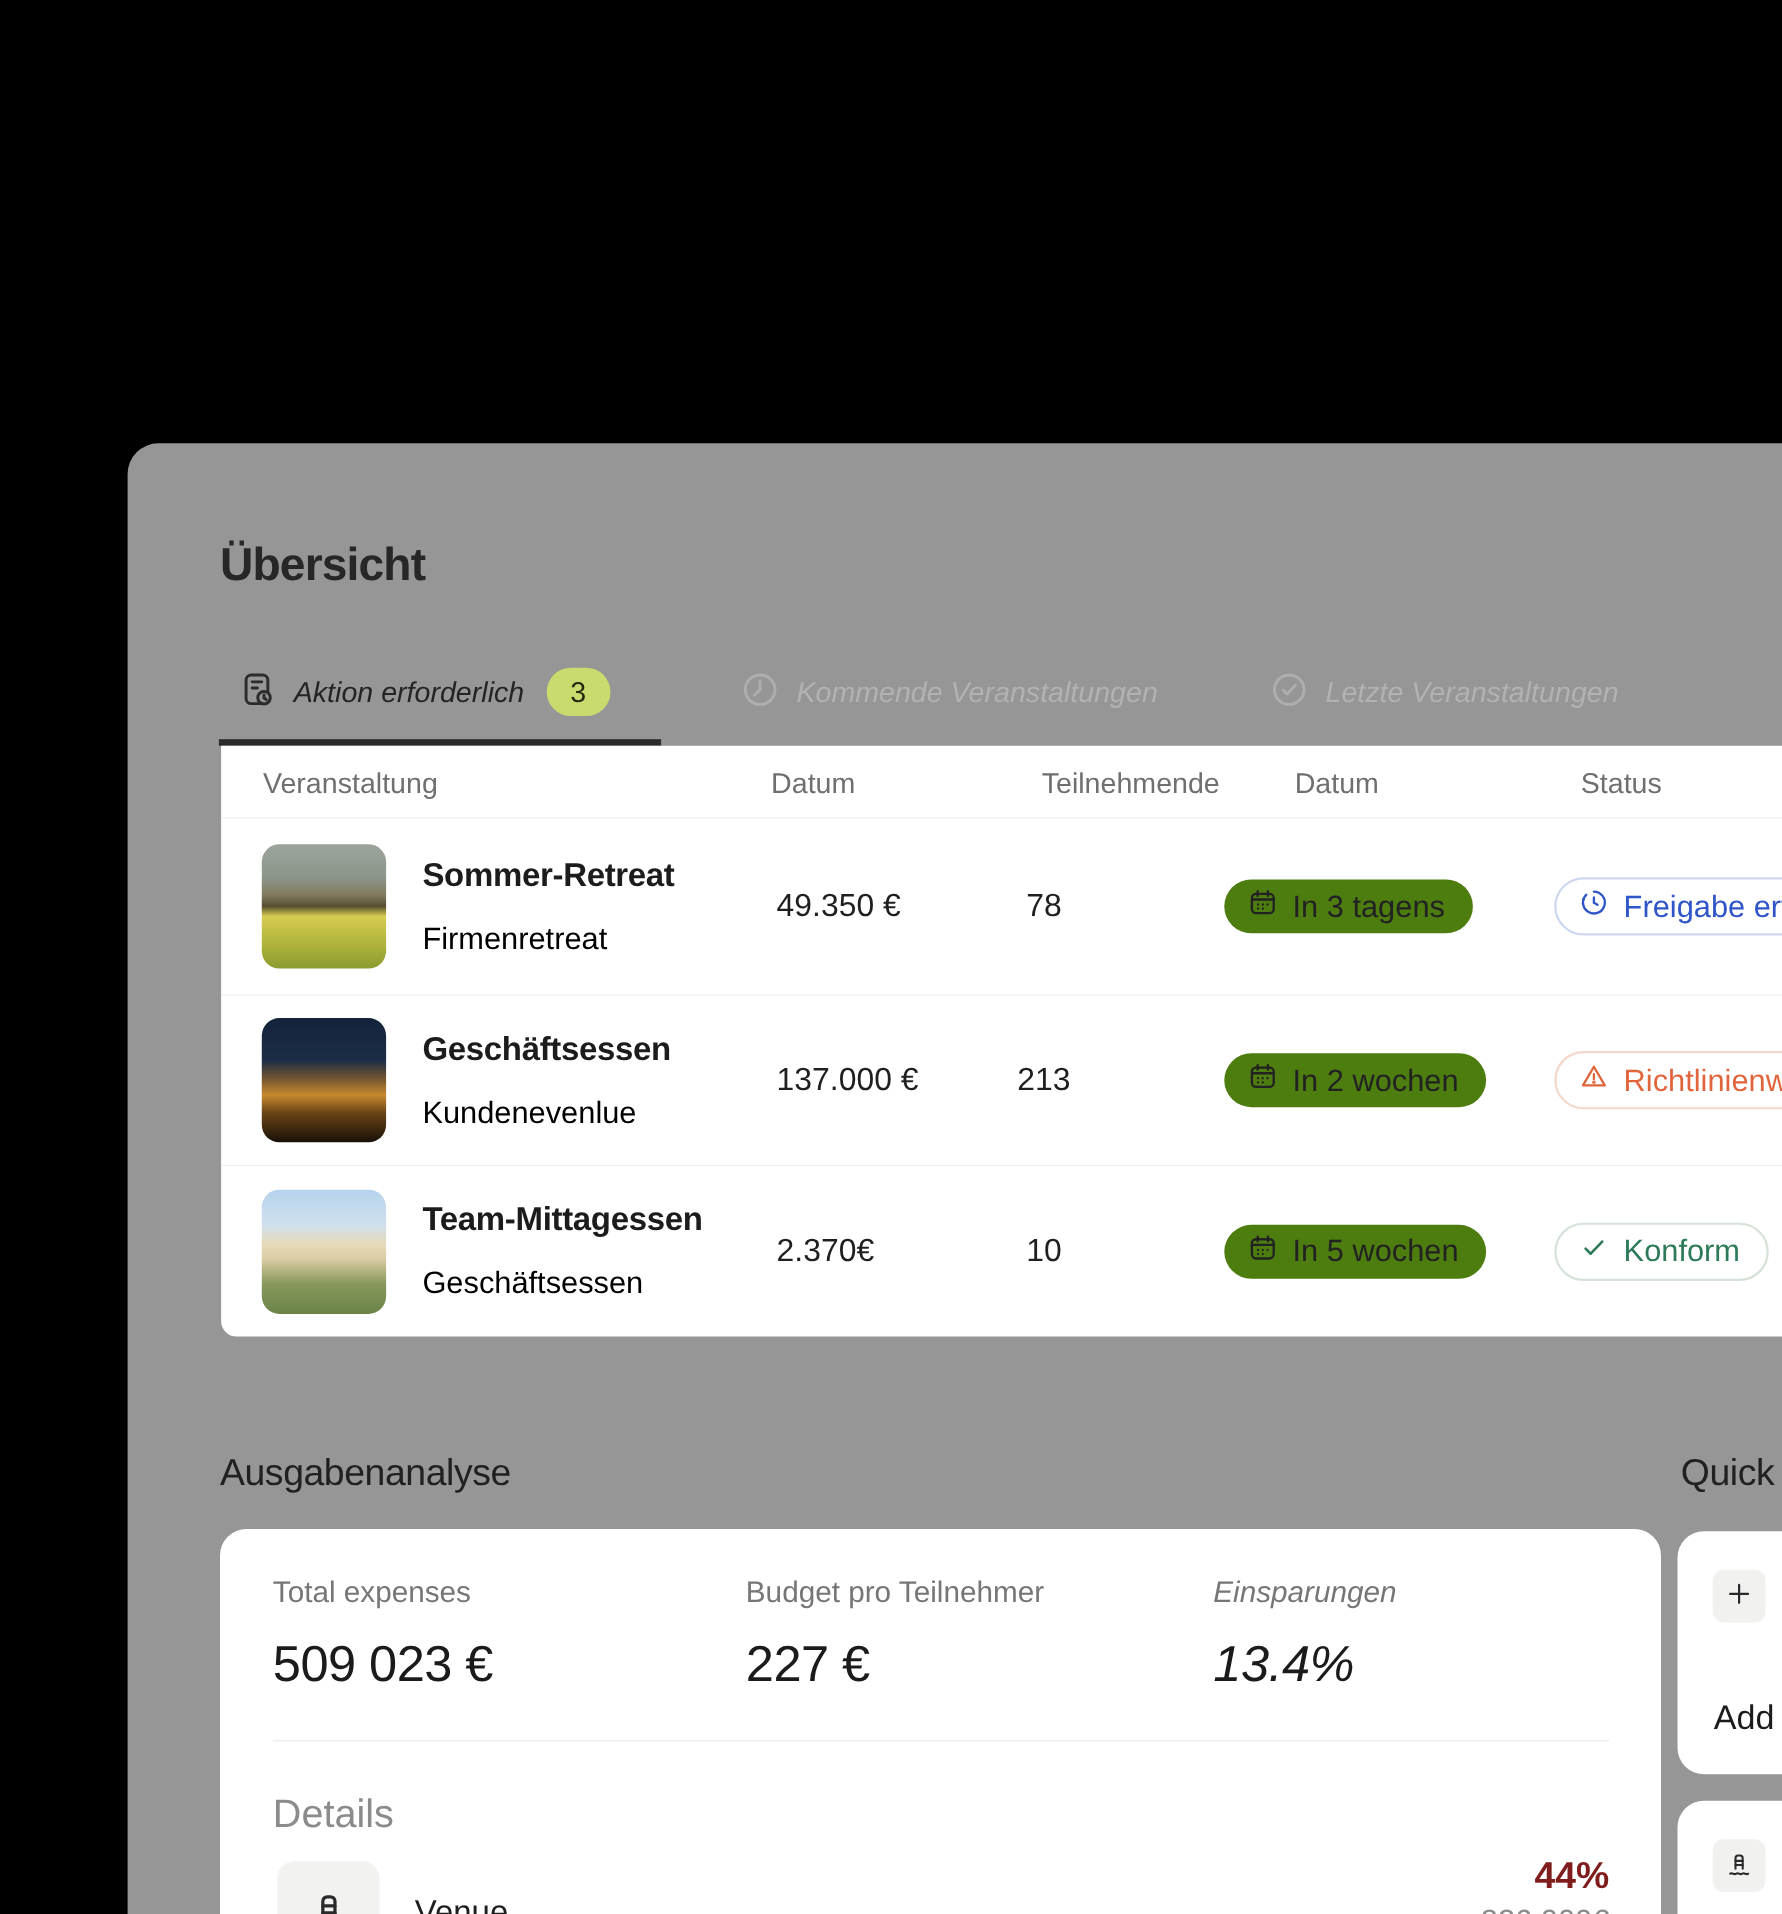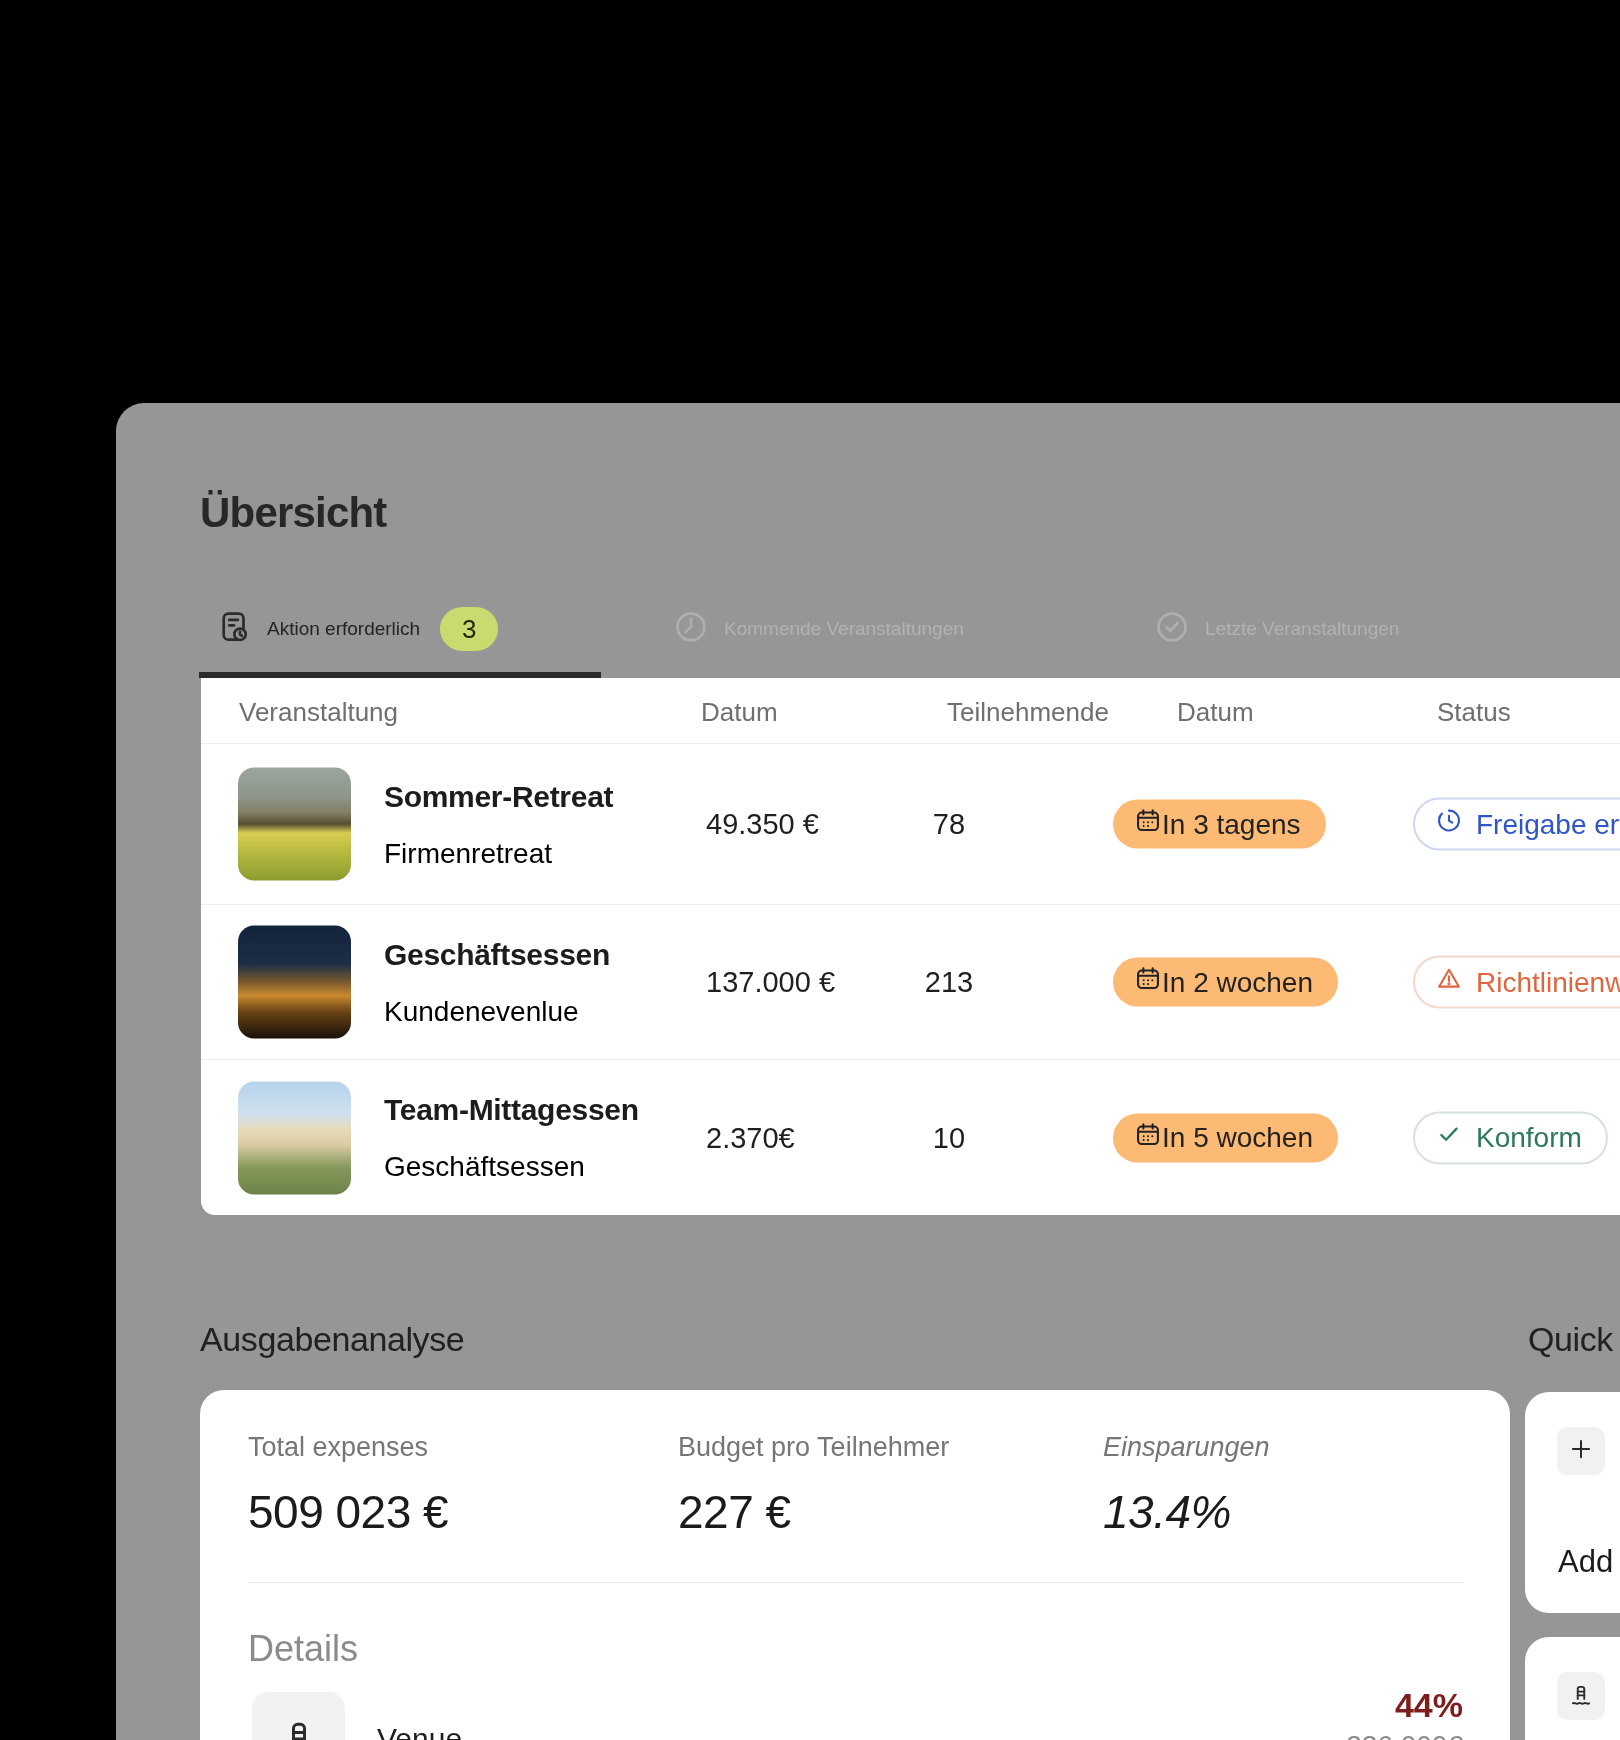--- a/index.html
+++ b/index.html
@@ -17,21 +17,21 @@
     background:#969696; border-top-left-radius:28px;
   }
 
   .page-title {
     position:absolute; left:84px; top:86px;
     font-size:42px; font-weight:700; letter-spacing:-0.8px; color:#272727;
   }
 
   
   .tab { position:absolute; top:200px; height:52px; display:flex; align-items:center; gap:14px; cursor:pointer; white-space:nowrap; }
-  .tab .tlabel { font-size:19px; }
+  .tab .tlabel { font-size:26px;font-style:italic; }
   .tab.active .tlabel { color:#242424; font-weight:500; }
   .tab.inactive .tlabel { color:#b2b2b2; font-weight:400; }
   .tab.active svg { color:#2c2c2c; }
   .tab.inactive svg { color:#aeaeae; }
   .tab1 { left:99px; } .tab2 { left:556px; } .tab3 { left:1037px; }
   .badge {
     margin-left:6px; min-width:58px; height:44px; border-radius:22px;
     background:#c9db6e; color:#23280f; font-size:26px; font-weight:500;
     display:flex; align-items:center; justify-content:center;
   }
@@ -56,22 +56,22 @@
   .thumb.t1 { background:linear-gradient(180deg,#9ba59e 0%,#8d968a 26%,#837d62 40%,#584f31 50%,#d8cd53 58%,#bdbd42 72%,#8c9c30 100%); }
   .thumb.t2 { background:linear-gradient(180deg,#13233a 0%,#1c2d46 34%,#7a5a2e 50%,#c9892f 62%,#6b4516 76%,#191008 100%); }
   .thumb.t3 { background:linear-gradient(180deg,#b6d3ec 0%,#cfe0ef 28%,#e7dab8 44%,#d9cba3 56%,#86985a 76%,#6c8348 100%); }
   .nm-title { font-size:30px; font-weight:600; color:#1c1c1c; letter-spacing:-0.3px; }
   .nm-sub   { font-size:28px; font-weight:400; color:#000000; margin-top:24px; }
 
   .cell-budget { position:absolute; left:505px; top:50%; transform:translateY(-50%); font-size:29px; font-weight:500; color:#1f1f1f; white-space:nowrap; }
   .cell-part   { position:absolute; left:698px; width:100px; top:50%; transform:translateY(-50%); text-align:center; font-size:29px; font-weight:500; color:#1f1f1f; }
   .cell-date {
     position:absolute; left:912px; top:50%; transform:translateY(-50%);
-    height:49px; border-radius:25px; background:#fdba74;
-    display:flex; align-items:center; padding:0 25px 0 21px;
+    height:49px; border-radius:25px; background:#4d7c0f;
+    display:flex; align-items:center; gap:13px; padding:0 25px 0 21px;
     font-size:28px; font-weight:500; color:#222; white-space:nowrap;
   }
   .cell-date svg { color:#222; }
   .cell-status {
     position:absolute; left:1212px; top:50%; transform:translateY(-50%);
     height:53px; border-radius:27px; background:#fff; border:2px solid;
     display:flex; align-items:center; gap:13px; padding:0 24px 0 20px;
     font-size:28px; font-weight:500; white-space:nowrap;
   }
   .st-approval { color:#2f55c8; border-color:#cdd8f0; width:300px; }

